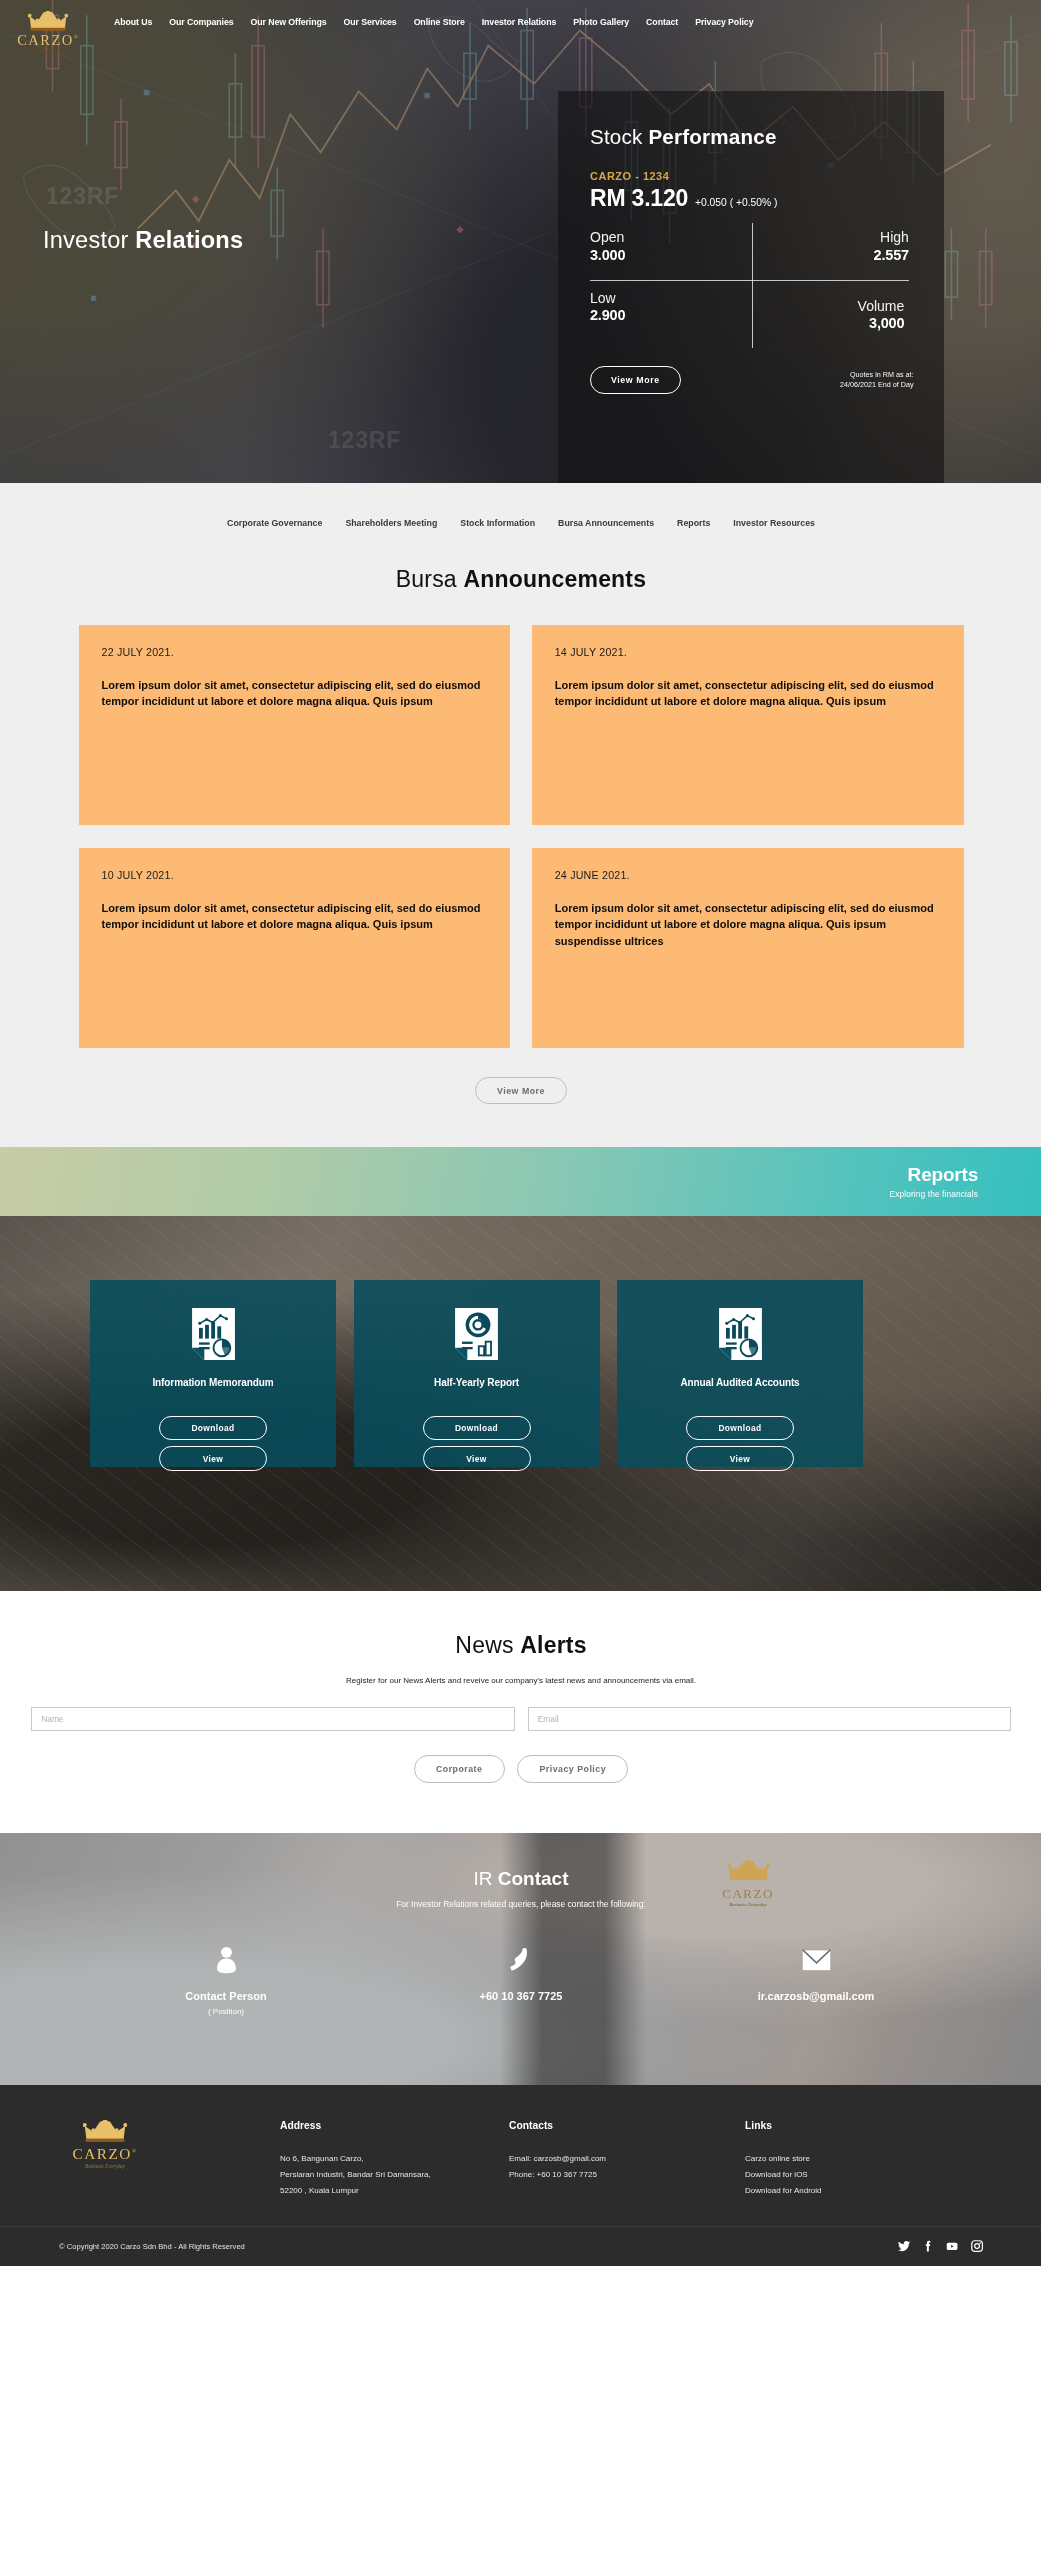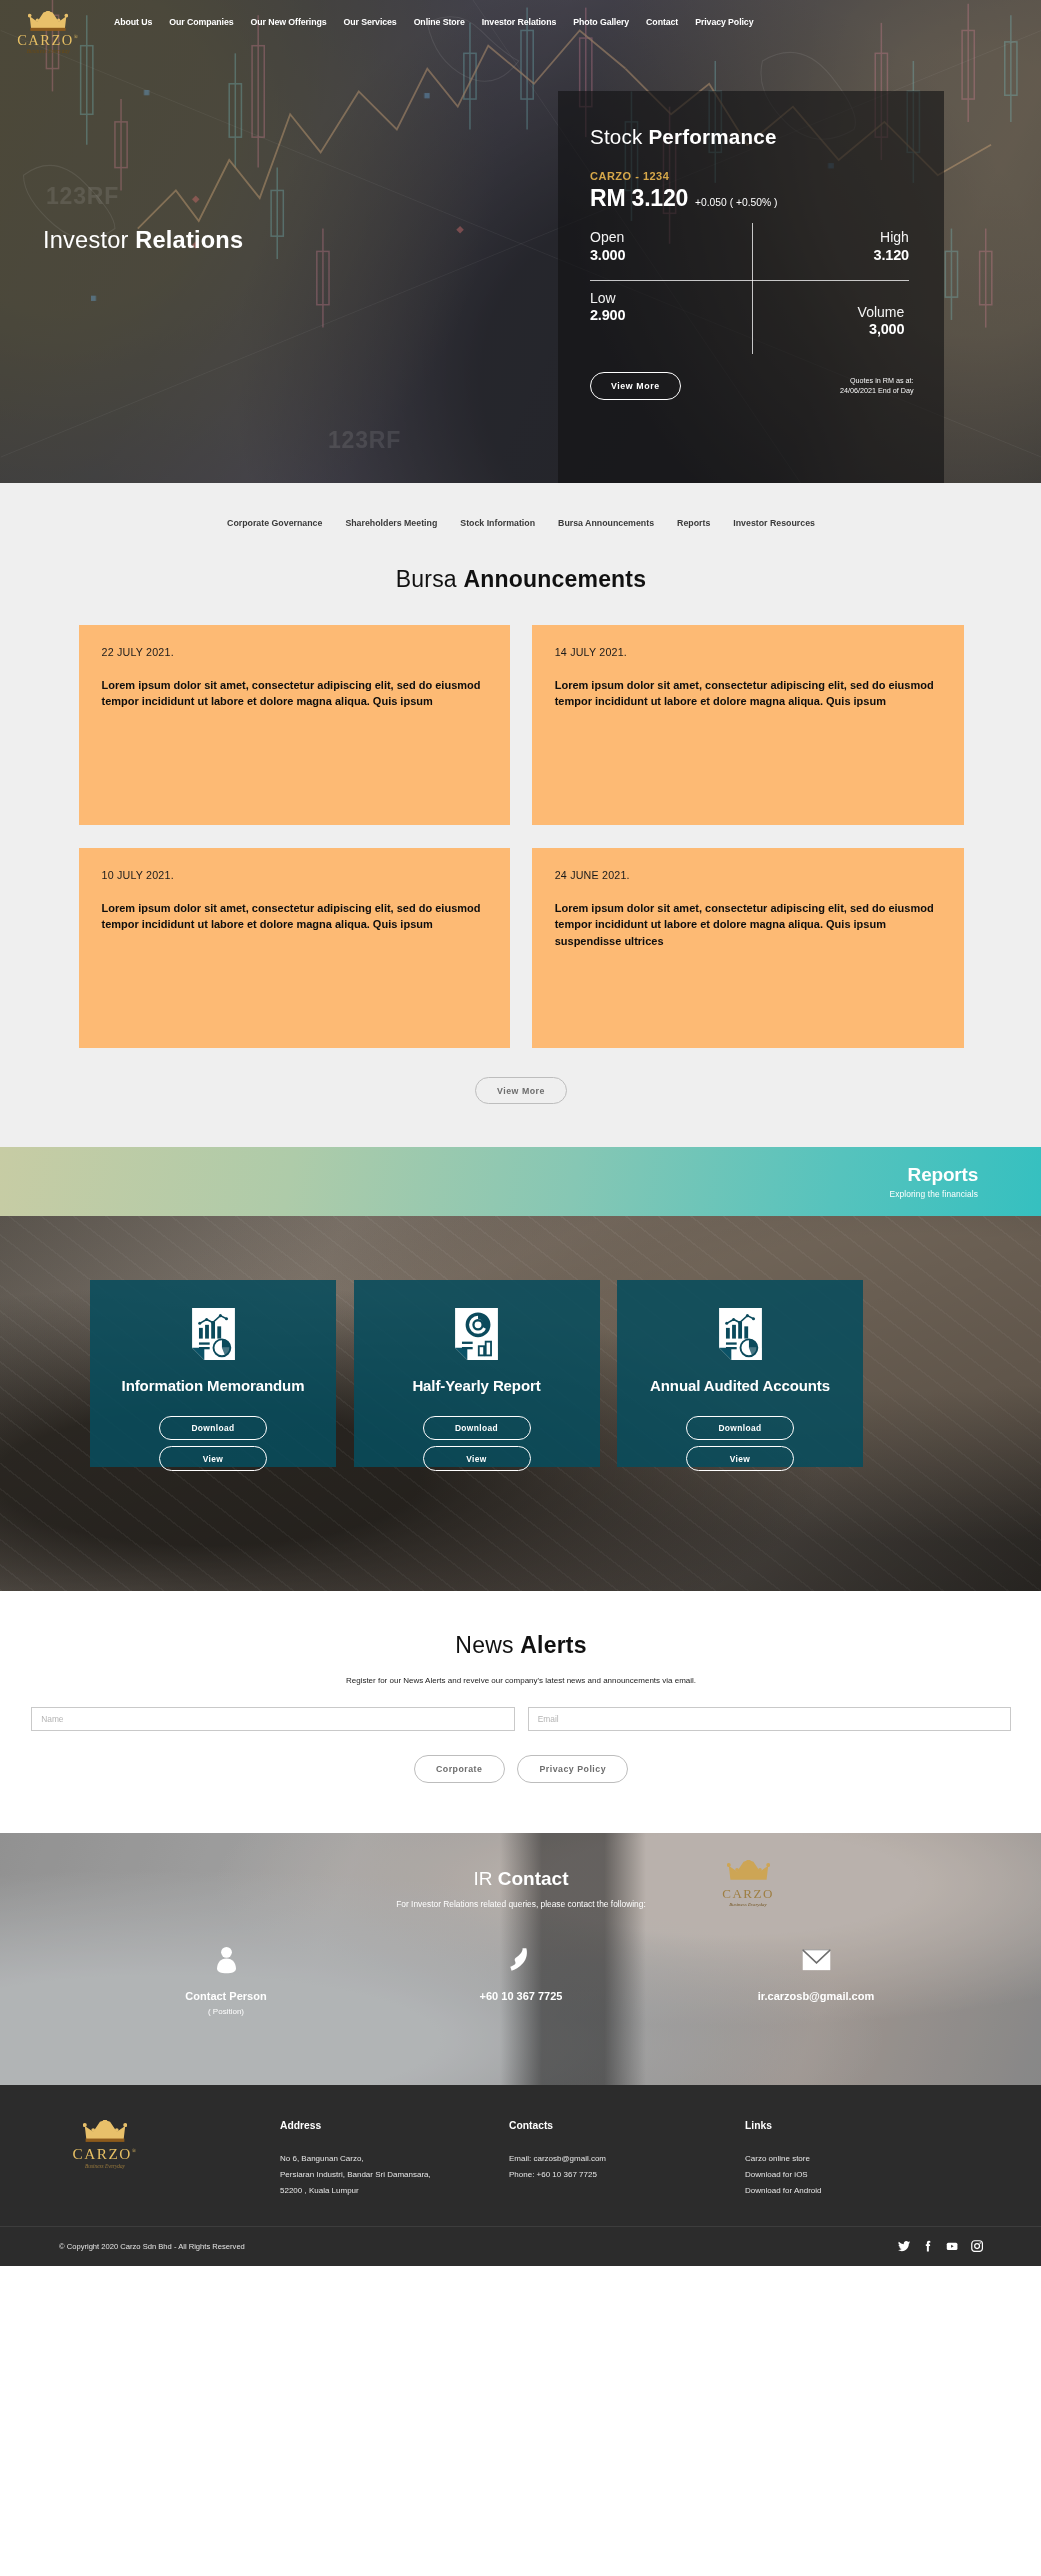--- a/index.html
+++ b/index.html
@@ -148,21 +148,21 @@
   }
   .rep-grid {
     position: absolute; left: 90px; top: 64px;
     display: grid; grid-template-columns: repeat(3, 246px); gap: 0 17.5px;
   }
   .rep-card {
     background: rgba(8,76,92,.88); height: 187px; padding-top: 27.5px; text-align: center;
     position: relative; color: #fff;
   }
   .rep-card .doc { margin: 0 auto; width: 43px; height: 52px; }
-  .rep-card .cap { font-size: 15px; font-weight: 700; margin-top: 17px; letter-spacing: -0.1px; }
+  .rep-card .cap { font-size: 10px; font-weight: 700; margin-top: 17px; letter-spacing: -0.1px; }
   .rep-btns { position: absolute; left: 0; right: 0; top: 136px; display:flex; flex-direction: column; align-items:center; gap: 6.1px; }
   .btn-pill {
     width: 108px; border: 0.8px solid #fff; border-radius: 13.7px; background: transparent; color:#fff;
     font-size: 8.4px; font-weight: 700; letter-spacing: 0.4px; padding: 6.1px 0; cursor: pointer;
   }
 
   
   .news { width: 1042px; background:#fff; padding: 41px 0 50px; }
   .news-sub { text-align:center; font-size: 8px; color:#222; margin-top: 17px; }
   .news-form { width: 980px; margin: 21.4px auto 0; display:grid; grid-template-columns: 1fr 1fr; gap: 0 13px; }
@@ -337,30 +337,30 @@
       <div class="price">RM 3.120</div>
       <div class="delta">+0.050 ( +0.50% )</div>
     </div>
     <div class="grid4">
       <div class="g-cell">
         <div class="g-lab">Open</div>
         <div class="g-val">3.000</div>
       </div>
       <div class="g-cell r">
         <div class="g-lab">High</div>
-        <div class="g-val">3.120</div>
+        <div class="g-val">2.557</div>
       </div>
       <div class="g-cell g-row2">
         <div class="g-cell" style="padding-top:9.2px;border-top:0.8px solid rgba(255,255,255,.75);">
           <div class="g-lab">Low</div>
           <div class="g-val">2.900</div>
         </div>
       </div>
       <div class="g-cell r g-row2">
-        <div class="g-cell r" style="padding-top:23px;border-top:0.8px solid rgba(255,255,255,.75);">
+        <div class="g-cell r" style="padding-top:17px;border-top:0.8px solid rgba(255,255,255,.75);">
           <div class="g-lab">Volume</div>
           <div class="g-val">3,000</div>
         </div>
       </div>
     </div>
     <div class="stock-foot">
       <button class="btn-outline">View More</button>
       <div class="quotes">
         <div>Quotes in RM as at:</div>
         <div>24/06/2021 End of Day</div>

